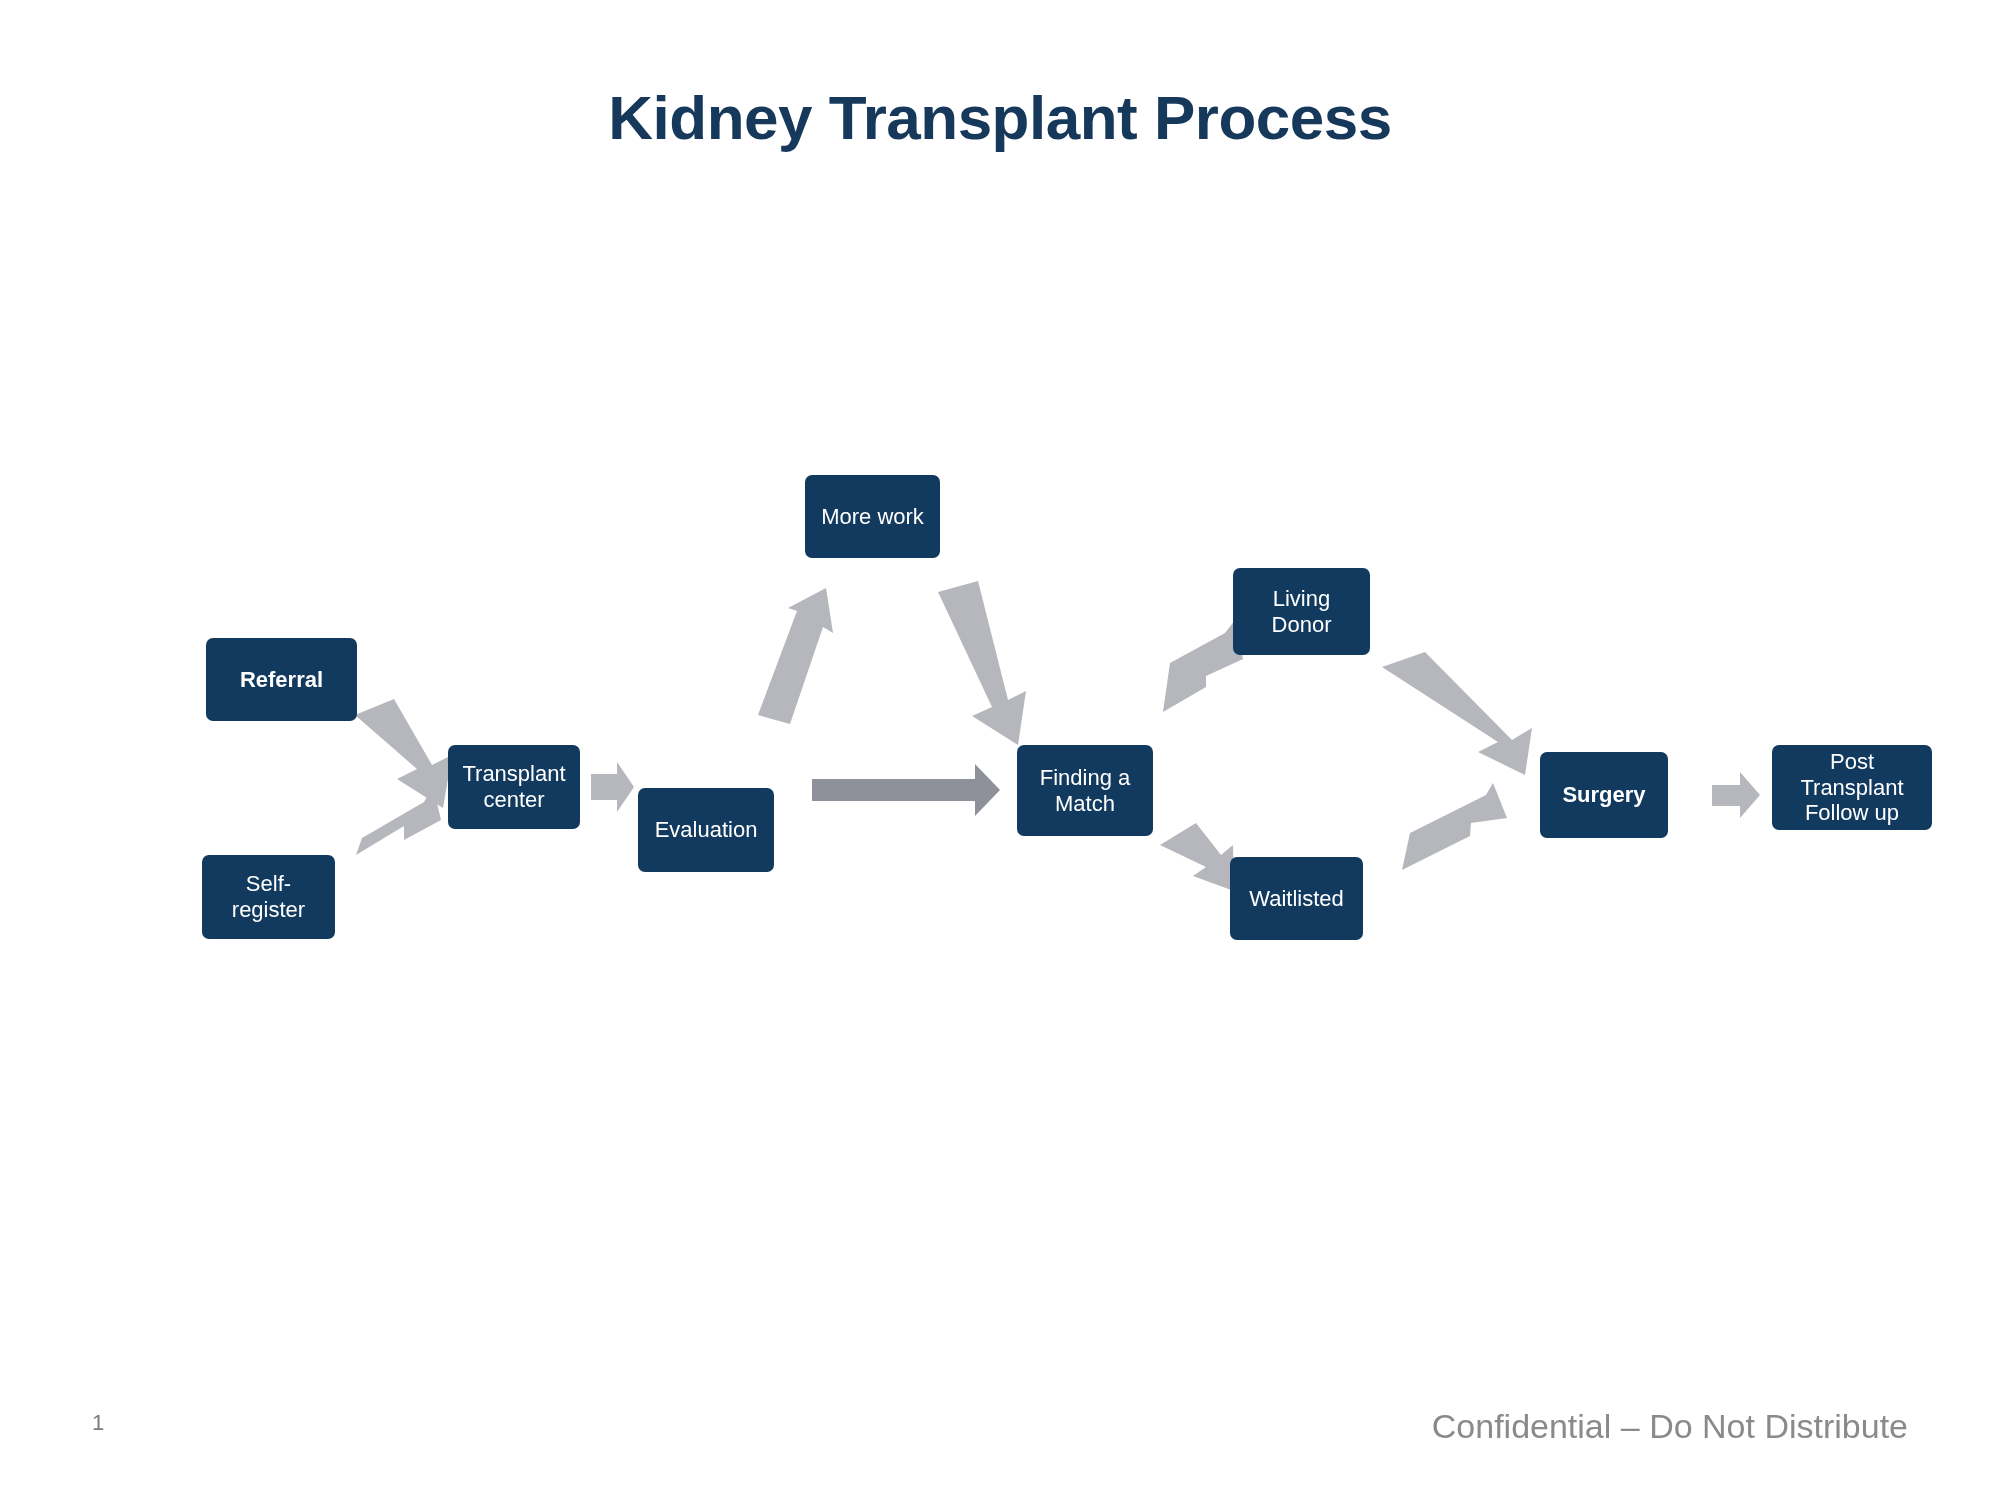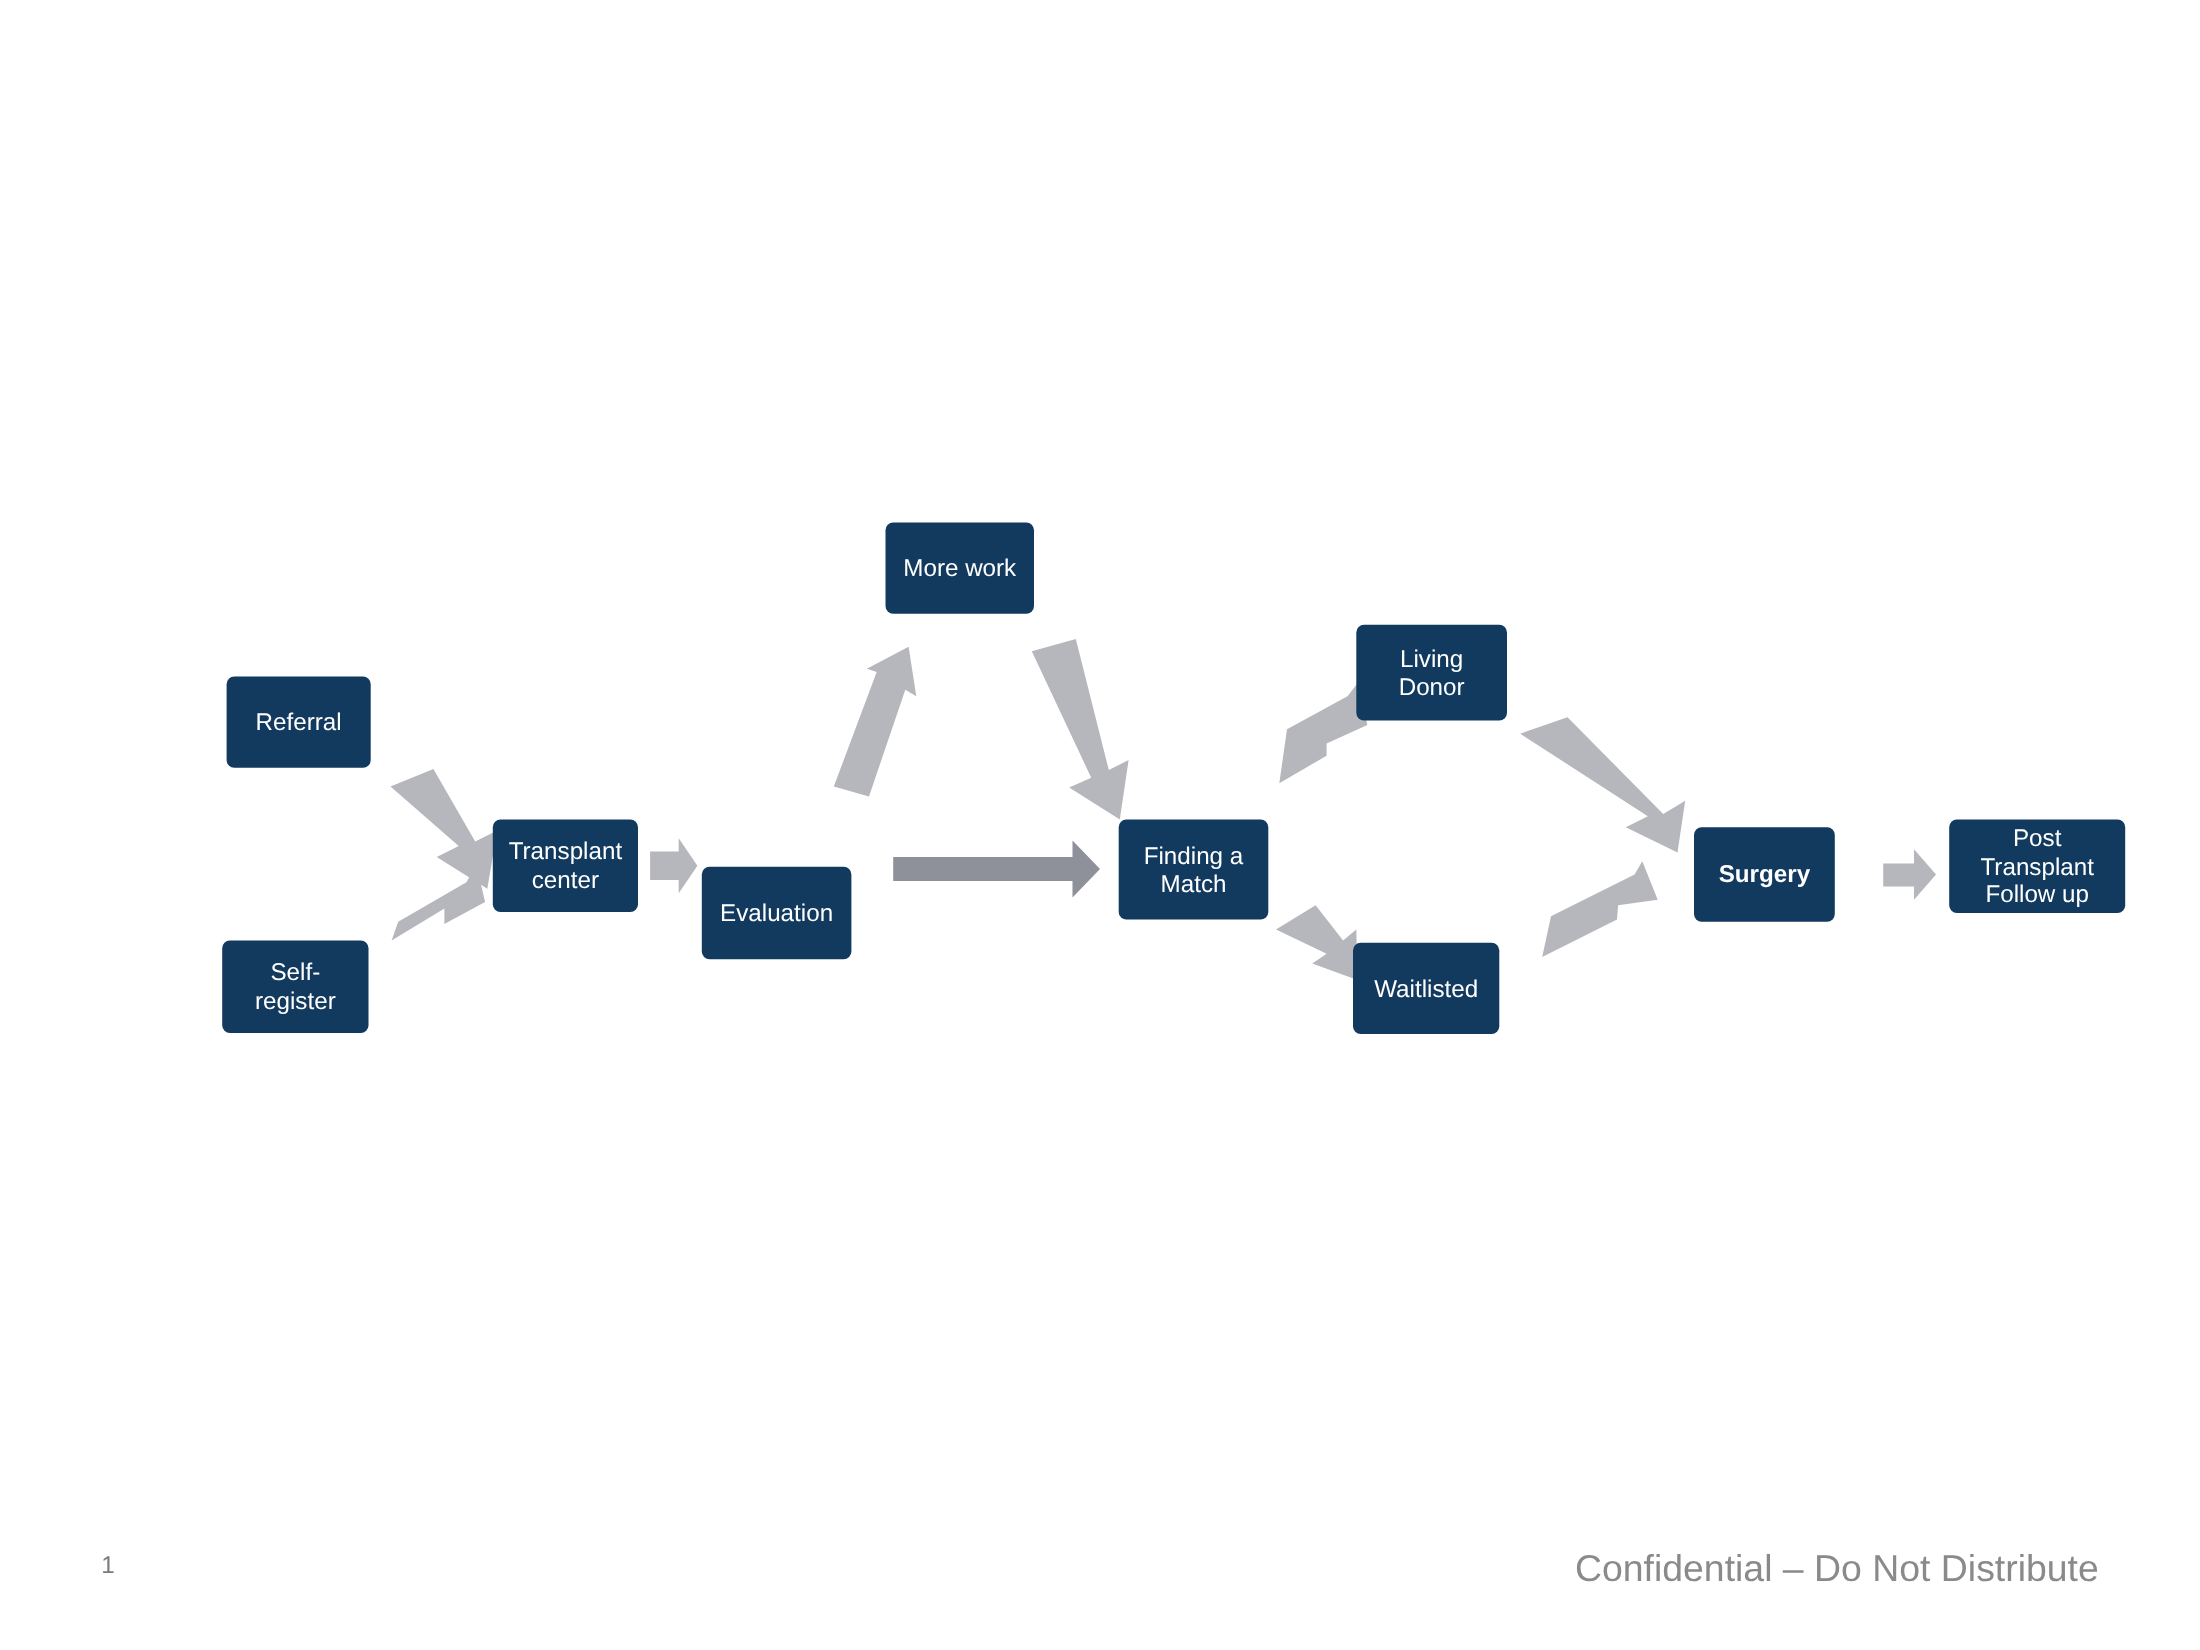--- a/index.html
+++ b/index.html
@@ -80,20 +80,21 @@
     color: #8a8a8a;
     font-family: "Liberation Sans", sans-serif;
     white-space: nowrap;
   }
 </style>
 </head>
 <body>
 
 <div id="slide">
 
+  <div class="slide-title">Kidney Transplant Process</div>
 
   <svg id="arrows" viewBox="0 0 2000 1500">
     <defs>
       <linearGradient id="ag" x1="0" y1="0" x2="0" y2="1">
         <stop offset="0%" stop-color="#bcbec4"></stop>
         <stop offset="100%" stop-color="#aaacb2"></stop>
       </linearGradient>
     </defs>
 
     <g>
@@ -134,21 +135,21 @@
 
     <g>
       <polygon fill="#b5b7bd" points="1402,870 1470,836 1471,823 1507,818 1493,783 1486,795 1410,833"></polygon>
     </g>
 
     <g>
       <polygon fill="#b5b7bd" points="1712,785 1740,785 1740,772 1760,795 1740,818 1740,806 1712,806"></polygon>
     </g>
   </svg>
 
-  <div class="node" style="left:206px; top:615px; width:131px; height:83px;">
+  <div class="node" style="left:206px; top:638px; width:151px; height:83px;font-weight:bold;">
     <span>Referral</span>
   </div>
 
   <div class="node" style="left:202px; top:841px; width:133px; height:84px;margin-top:14px;">
     <span>Self-
 register</span>
   </div>
 
   <div class="node" style="left:448px; top:745px; width:132px; height:84px;">
     <span>Transplant

